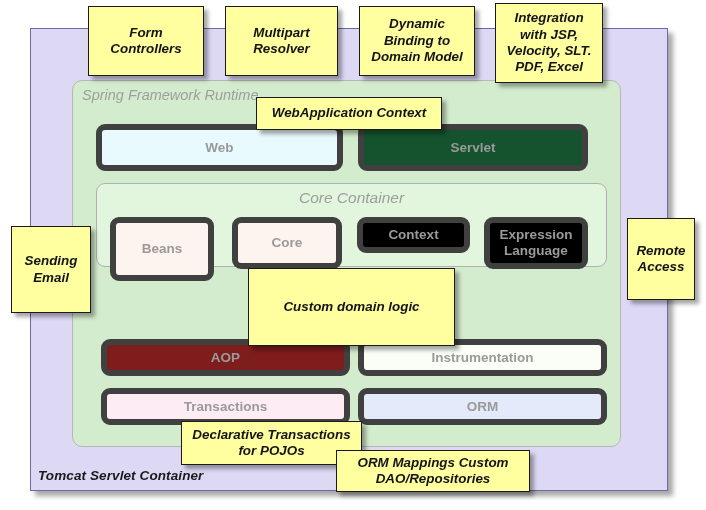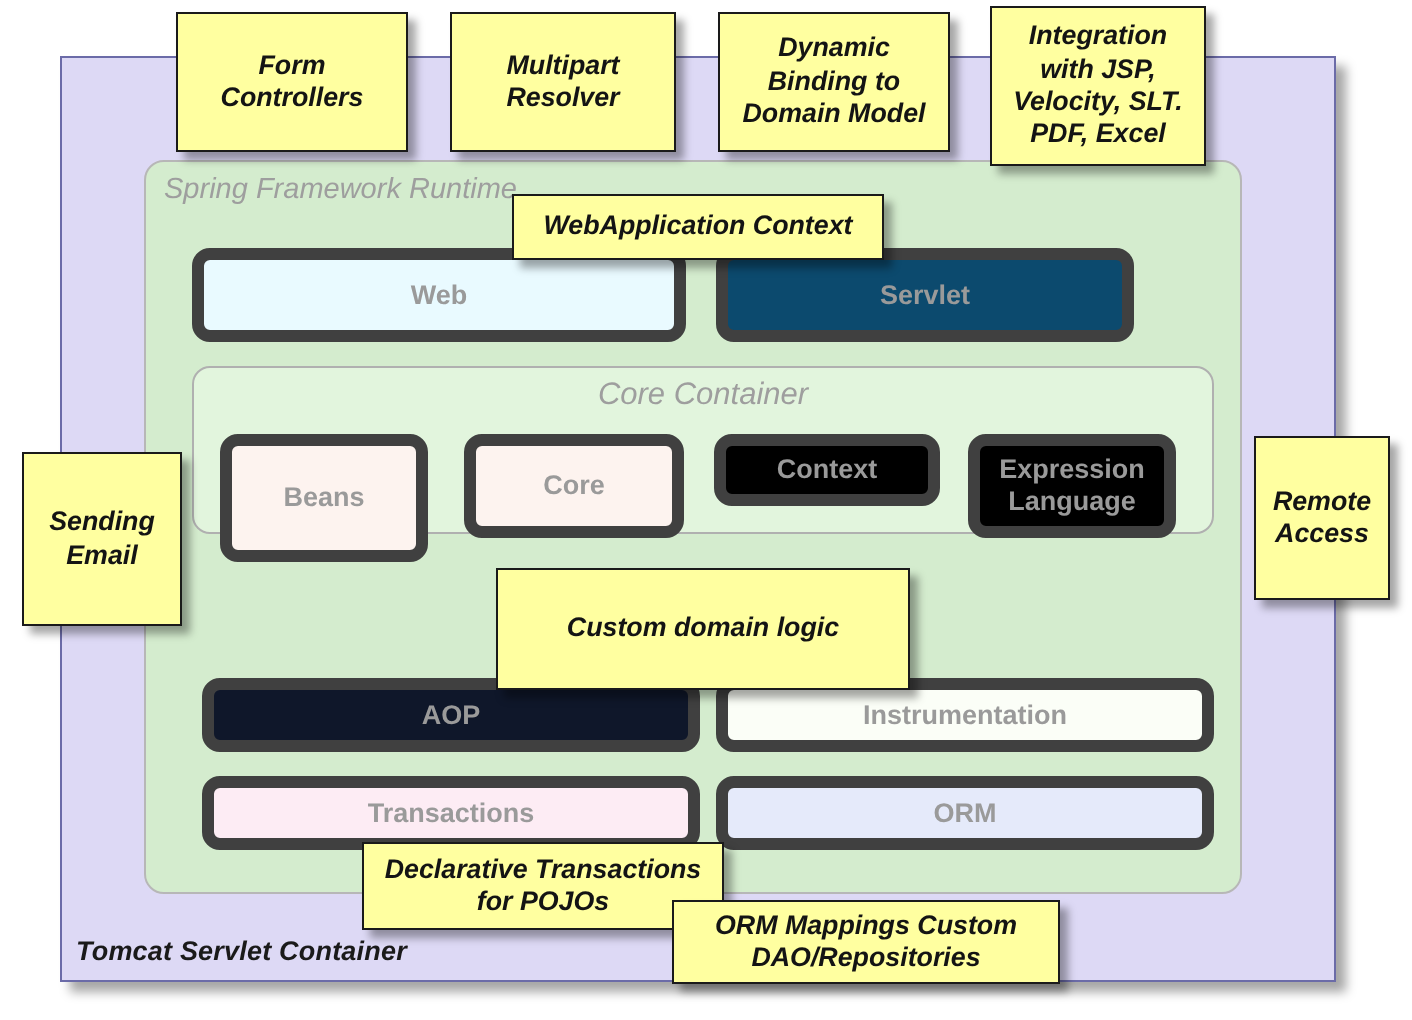--- a/index.html
+++ b/index.html
@@ -78,21 +78,21 @@
     align-items: center;
     justify-content: center;
     text-align: center;
     font-size: 13.5px;
     font-weight: bold;
     color: #9a9a9a;
     line-height: 1.18;
   }
 
   .mod-web     { left: 96px;  top: 124px; width: 247px; height: 47px; background: #e9faff; }
-  .mod-servlet { left: 358px; top: 124px; width: 209px; height: 47px; background: #0c4a6e; }
+  .mod-servlet { left: 358px; top: 124px; width: 230px; height: 47px; background: #14532d; }
 
   
   .core-container {
     position: absolute;
     left: 96px;
     top: 183px;
     width: 511px;
     height: 84px;
     background: #e2f5dd;
     border: 1px solid #b0b0b0;
@@ -108,21 +108,21 @@
     font-size: 15.5px;
     font-style: italic;
     color: #9e9e9e;
   }
 
   .mod-beans   { left: 110px; top: 217px; width: 104px; height: 64px; background: #fdf3ef; }
   .mod-core    { left: 232px; top: 217px; width: 110px; height: 52px; background: #fdf3ef; }
   .mod-context { left: 357px; top: 217px; width: 113px; height: 36px; background: #000000; }
   .mod-el      { left: 484px; top: 217px; width: 104px; height: 52px; background: #000000; }
 
-  .mod-aop     { left: 101px; top: 339px; width: 249px; height: 37px; background: #0f172a; }
+  .mod-aop     { left: 101px; top: 339px; width: 249px; height: 37px; background: #7f1d1d; }
   .mod-instr   { left: 358px; top: 339px; width: 249px; height: 37px; background: #fbfef7; }
   .mod-trans   { left: 101px; top: 388px; width: 249px; height: 37px; background: #fdecf4; }
   .mod-orm     { left: 358px; top: 388px; width: 249px; height: 37px; background: #e5eafa; }
 
   
   .note {
     position: absolute;
     background: #ffffa0;
     border: 1px solid #1a1a1a;
     box-shadow: 4px 4px 4px rgba(0,0,0,0.35);
@@ -140,21 +140,21 @@
     z-index: 20;
   }
 
   .note-form-controllers { left: 88px;  top: 6px;   width: 116px; height: 70px; }
   .note-multipart        { left: 225px; top: 6px;   width: 113px; height: 70px; }
   .note-dynamic          { left: 359px; top: 6px;   width: 116px; height: 70px; }
   .note-integration      { left: 495px; top: 3px;   width: 108px; height: 80px; }
   .note-webapp-ctx       { left: 256px; top: 97px;  width: 186px; height: 33px; }
   .note-sending-email    { left: 11px;  top: 226px; width: 80px;  height: 87px; }
   .note-remote-access    { left: 627px; top: 218px; width: 68px;  height: 82px; }
-  .note-custom-domain    { left: 248px; top: 268px; width: 207px; height: 61px; margin-top: 16px; }
+  .note-custom-domain    { left: 248px; top: 268px; width: 207px; height: 78px; }
   .note-declarative      { left: 181px; top: 421px; width: 181px; height: 44px; }
   .note-orm-mappings     { left: 336px; top: 450px; width: 194px; height: 42px; }
 </style>
 </head>
 <body>
 
 <div id="canvas">
 
   <div class="tomcat-container"></div>
 

